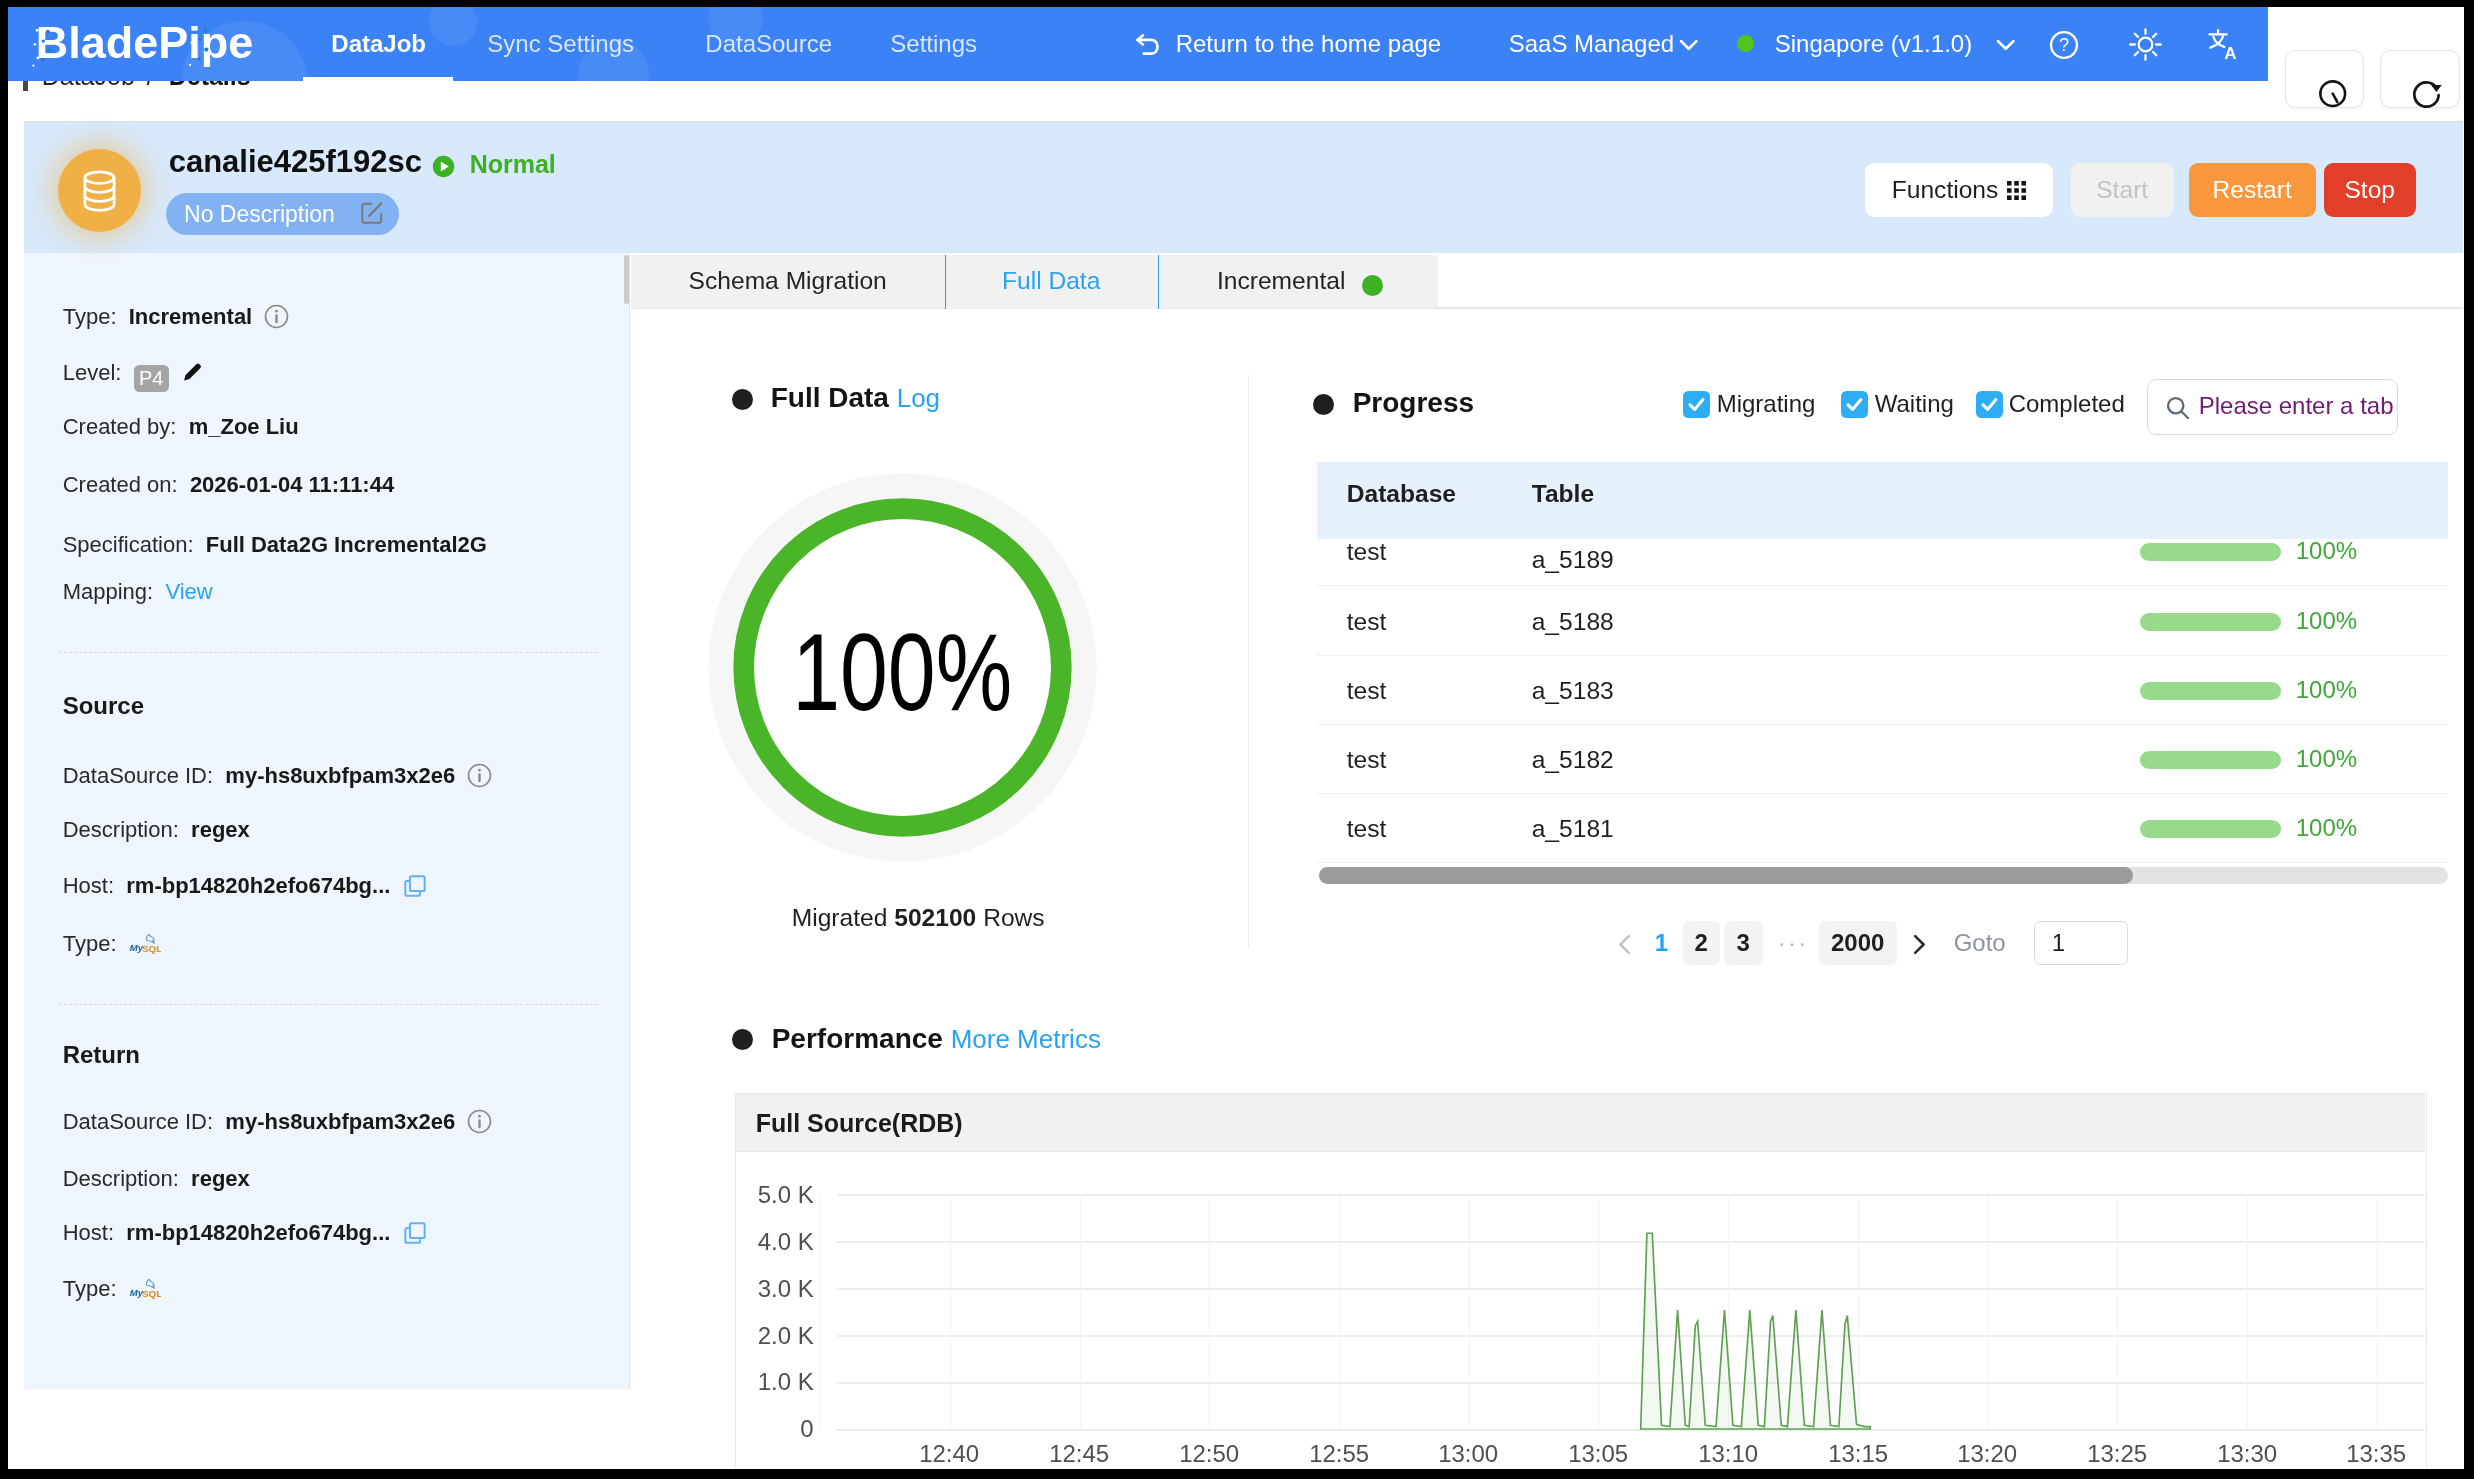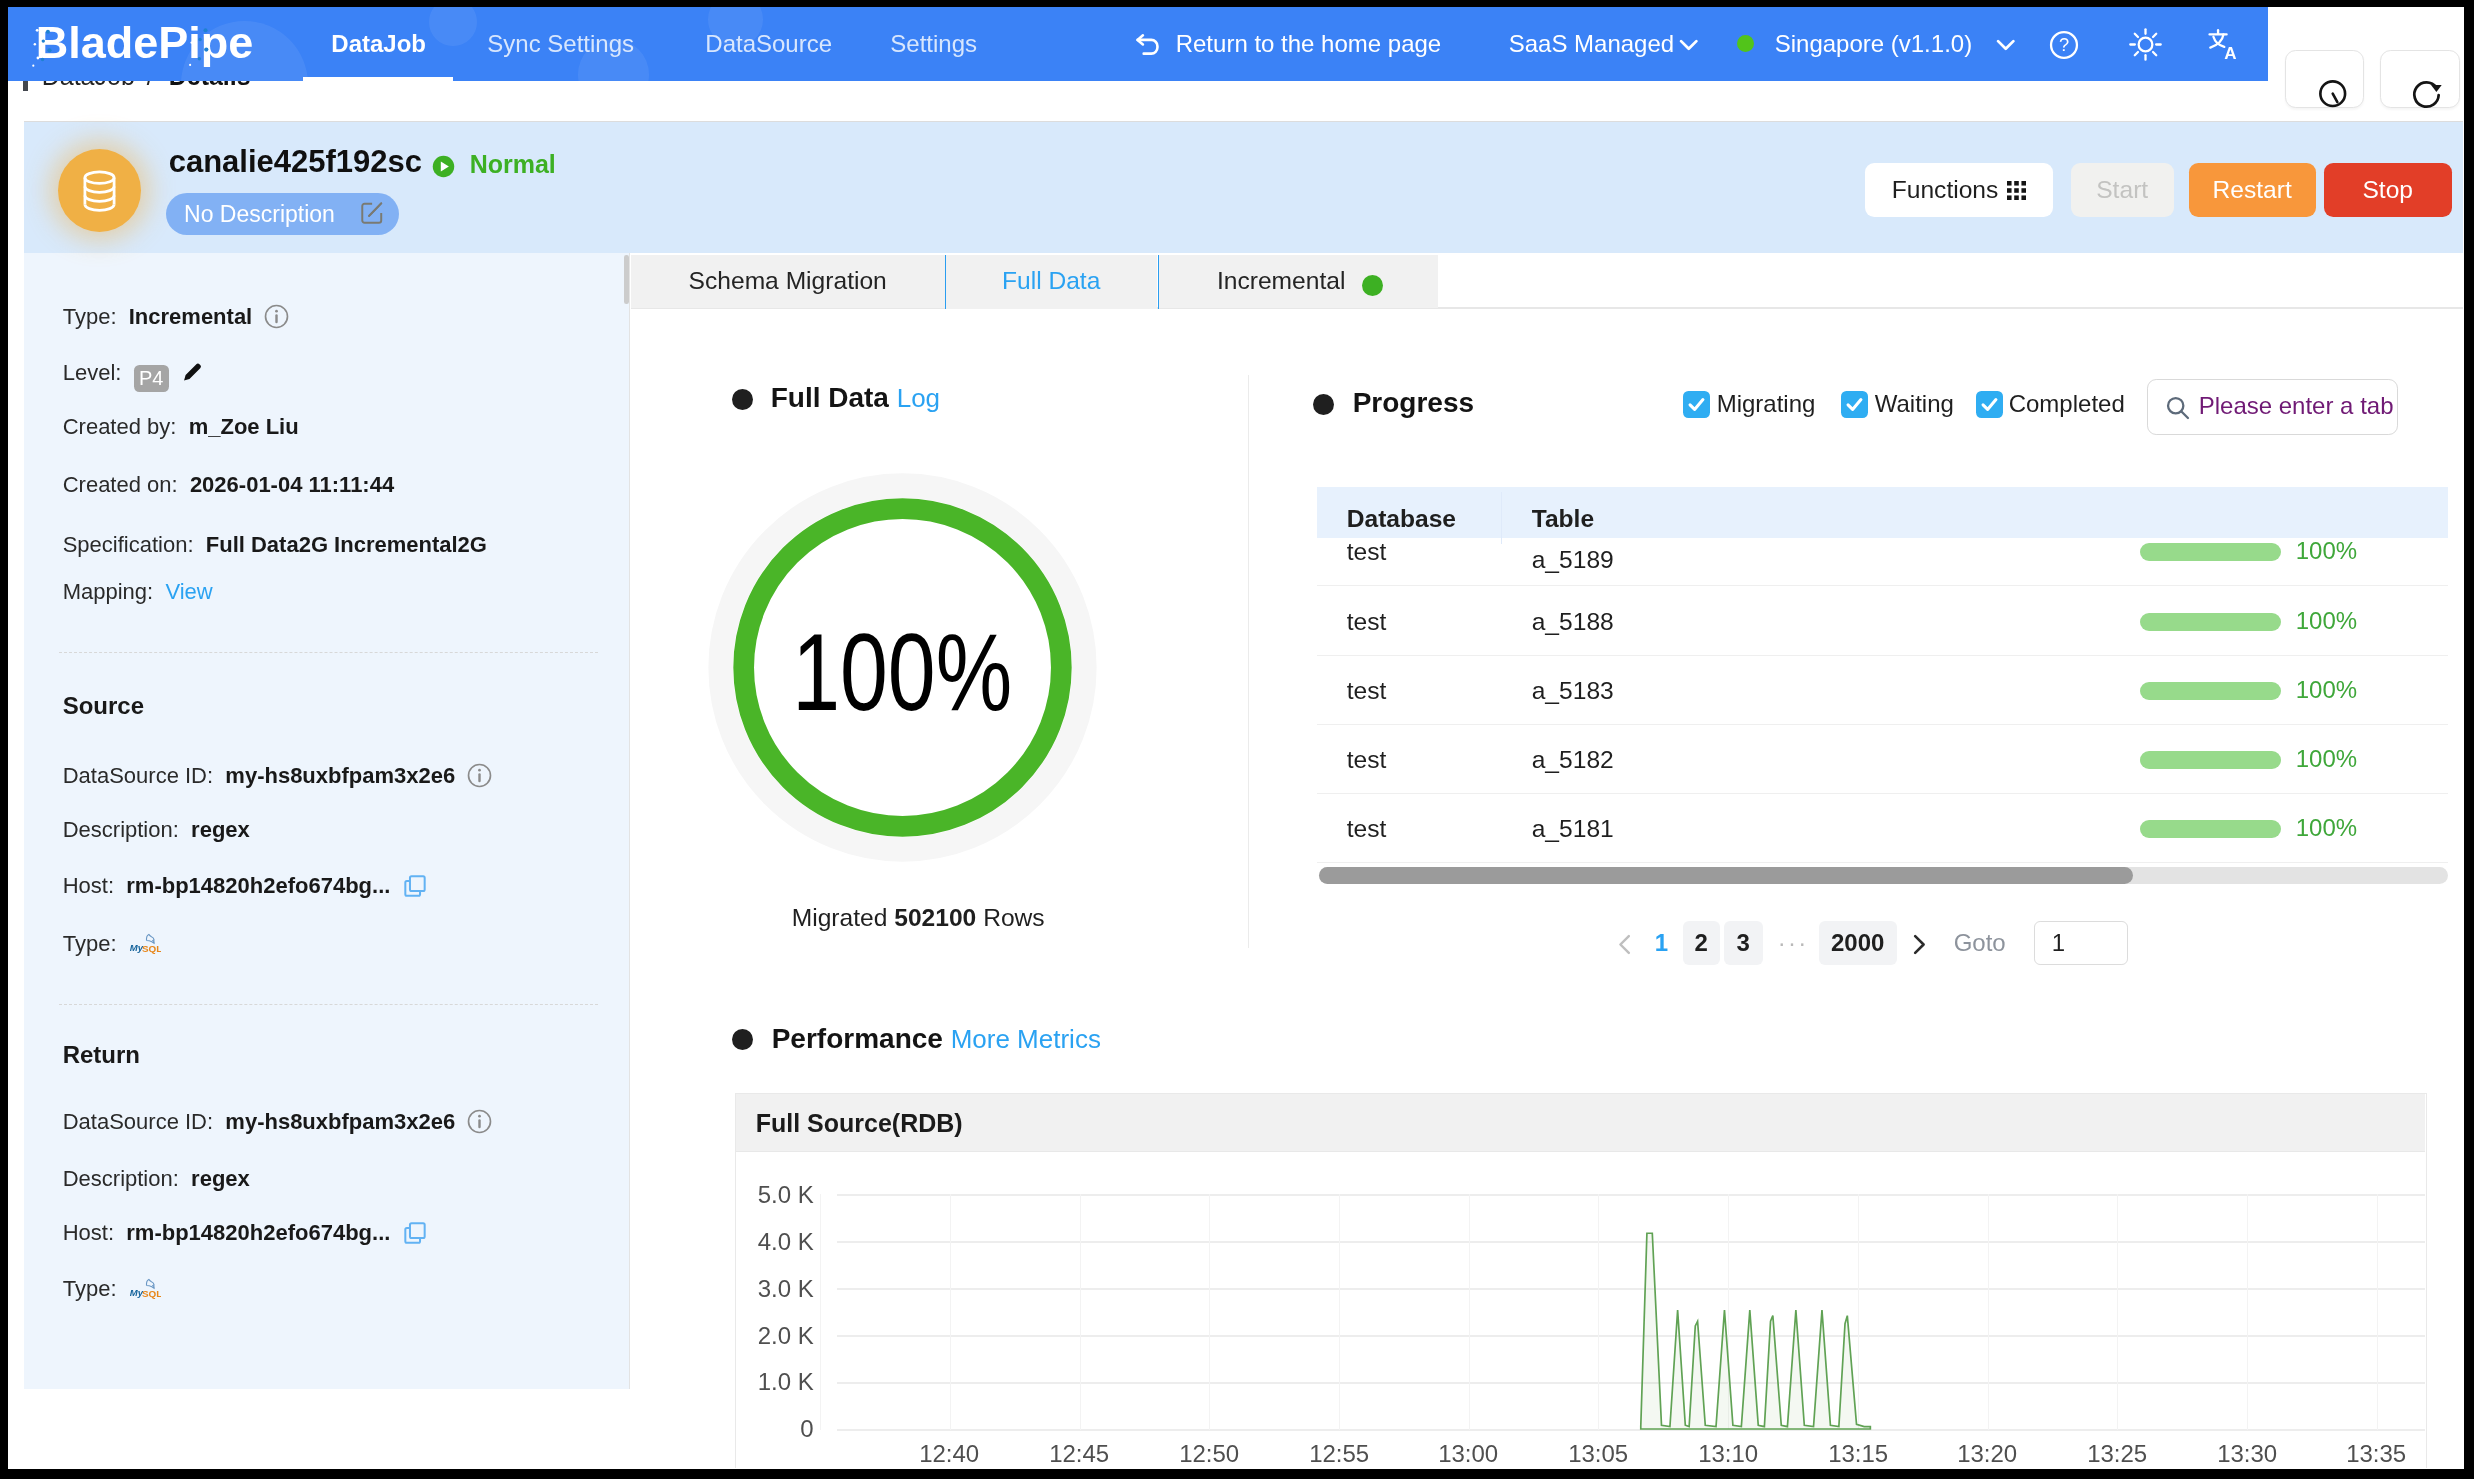--- a/index.html
+++ b/index.html
@@ -45,21 +45,21 @@
 .tab.active { color:#2aa2f2; border-bottom:1.5px solid #f1f1f1; }
 
 
 .bullet { position:absolute; width:21px; height:21px; border-radius:50%; background:#1f1f1f; }
 .h2 { position:absolute; font-size:28px; font-weight:700; color:#141414; white-space:nowrap; }
 .blue { color:#2aa2f2; }
 .cb { position:absolute; width:27px; height:27px; background:#2fadf2; border-radius:5.4px; }
 .cblab { position:absolute; font-size:24px; color:#1f1f1f; height:31px; line-height:31px; }
 
 
-#thead { position:absolute; left:1309px; top:480px; width:1131px; height:51px; background:#e7f1fd; }
+#thead { position:absolute; left:1309px; top:455px; width:1131px; height:77px; background:#e7f1fd; }
 .trow { position:absolute; left:1309px; width:1131px; height:69px; border-bottom:1.5px solid #efefef; }
 .tcell { position:absolute; font-size:24.6px; color:#1f1f1f; }
 .pbar { position:absolute; left:823px; top:26px; width:141px; height:17.7px; border-radius:9.2px; background:#97da8b; }
 .pct { position:absolute; left:979px; top:20px; font-size:24px; color:#3fa73a; }
 
 
 .pgbox { position:absolute; top:914px; height:44px; border-radius:6.1px; background:#f2f3f5; font-size:24px; color:#1f1f1f; text-align:center; line-height:44px; font-weight:700; }
 .pgtxt { position:absolute; top:914px; height:44px; line-height:44px; font-size:24px; }
 
 
@@ -213,21 +213,21 @@
           <rect x="0" y="9.5" width="6" height="6"></rect>
           <rect x="9.5" y="9.5" width="6" height="6"></rect>
           <rect x="19" y="9.5" width="6" height="6"></rect>
           <rect x="0" y="19" width="6" height="6"></rect>
           <rect x="9.5" y="19" width="6" height="6"></rect>
           <rect x="19" y="19" width="6" height="6"></rect>
         </g>
       </svg>
     <div class="hbtn" style="left:2047px; width:103px; background:#f1f1ef; color:#c3c3c1;">Start</div>
     <div class="hbtn" style="left:2165px; width:127px; background:#f8973b; color:#fff;">Restart</div>
-    <div class="hbtn" style="left:2300px; width:128px; background:#e23e28; color:#fff;">Stop</div>
+    <div class="hbtn" style="left:2300px; width:92px; background:#e23e28; color:#fff;">Stop</div>
   </div>
 
   <div id="side">
     <div id="sthumb"></div>
     <div class="srow" style="top:48px;">Type:&nbsp; <b>Incremental</b> &nbsp;<svg width="25" height="25" viewBox="0 0 33 33" style="vertical-align:-5.4px;">
           <circle cx="16.5" cy="16.5" r="14.5" fill="none" stroke="#8b8b8b" stroke-width="2.2"></circle>
           <circle cx="16.5" cy="9.5" r="1.8" fill="#8b8b8b"></circle>
           <rect x="14.9" y="13.5" width="3.2" height="12" rx="1.6" fill="#8b8b8b"></rect>
         </svg></div>
     <div class="srow" style="top:104px;">Level:&nbsp; <span style="display:inline-block; width:35px; height:27px; background:#a5a5a5; border-radius:5.4px; color:#fff; font-size:20px; text-align:center; line-height:27px; vertical-align:-4.6px;">P4</span>&nbsp; <svg width="21.5" height="21.5" viewBox="0 0 28 28" style="vertical-align:-3.1px;">

